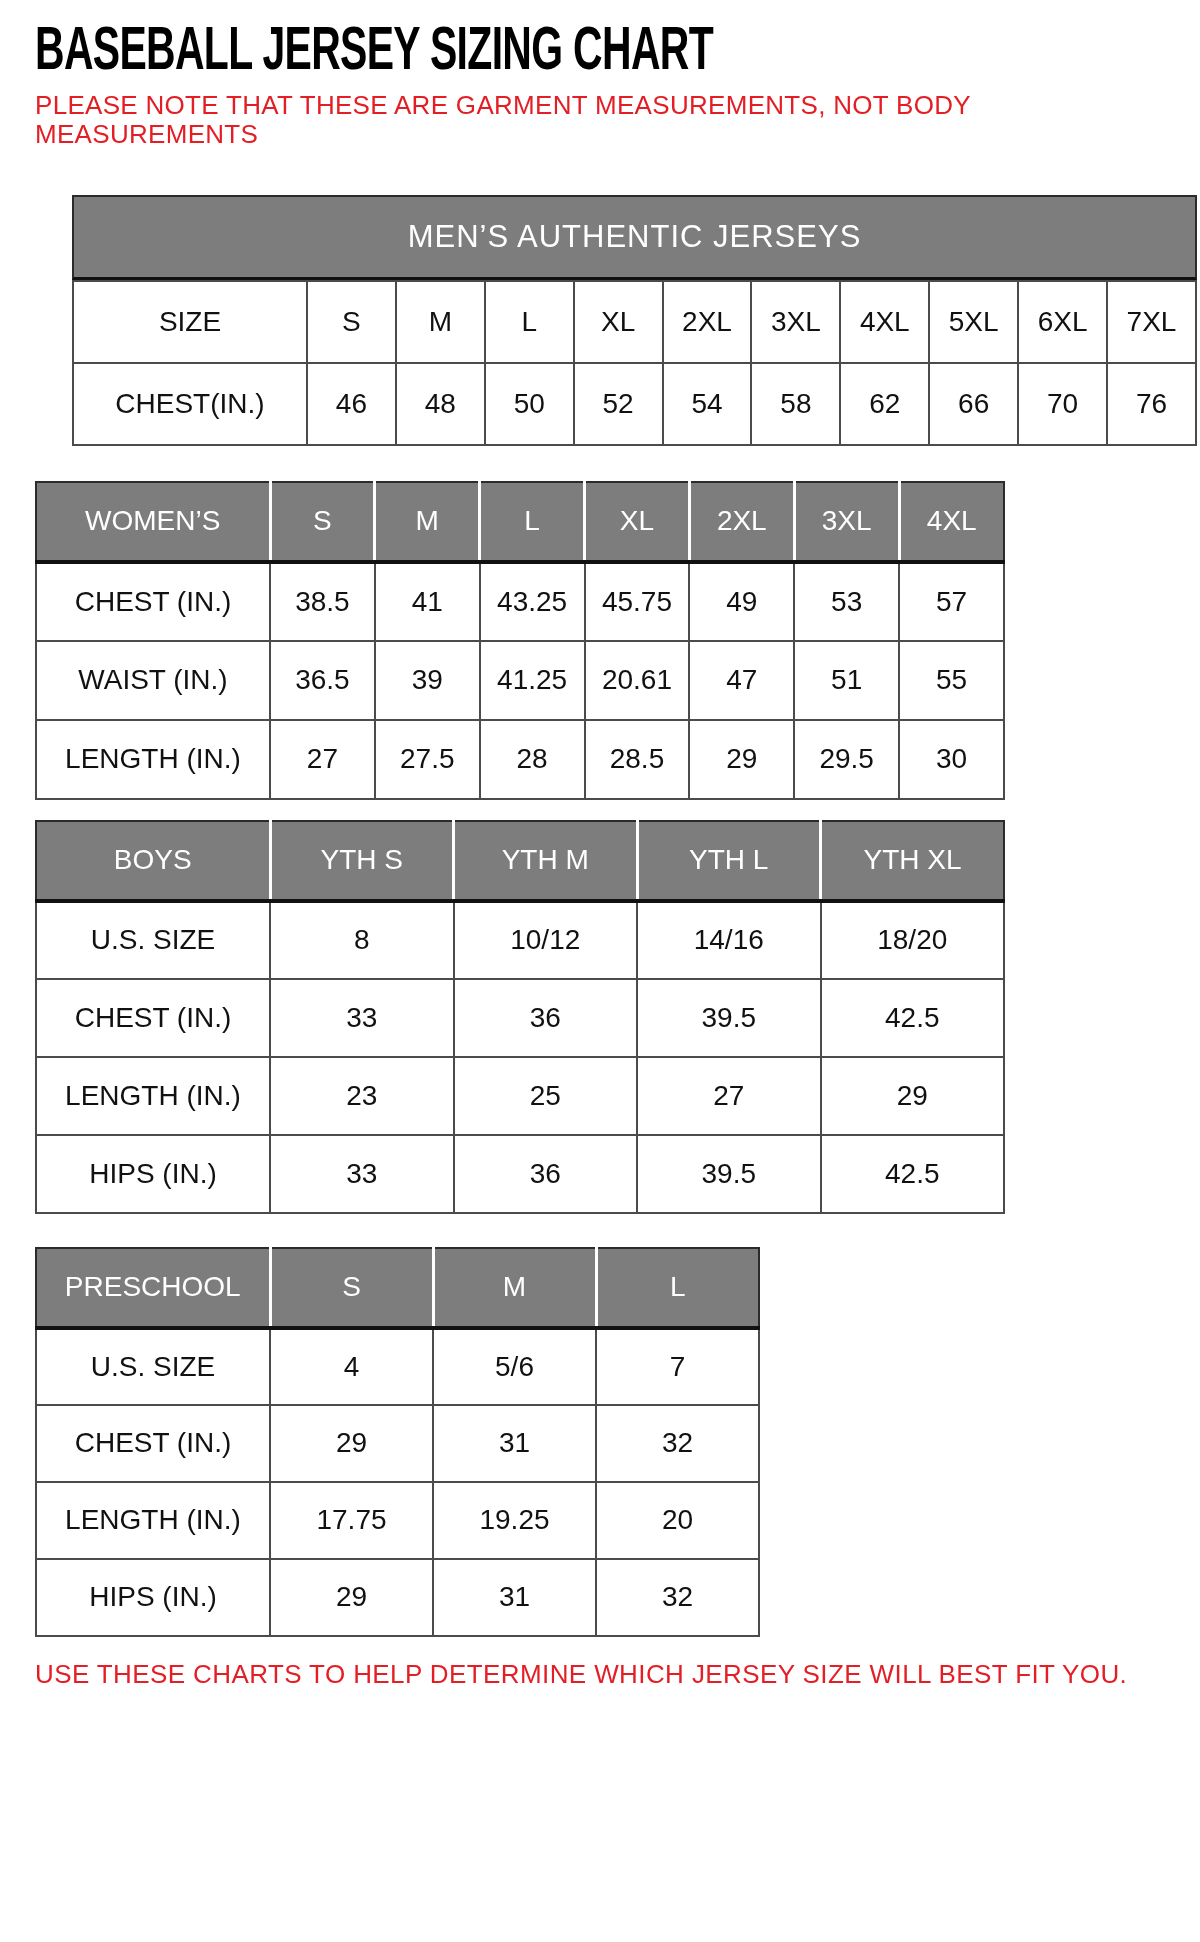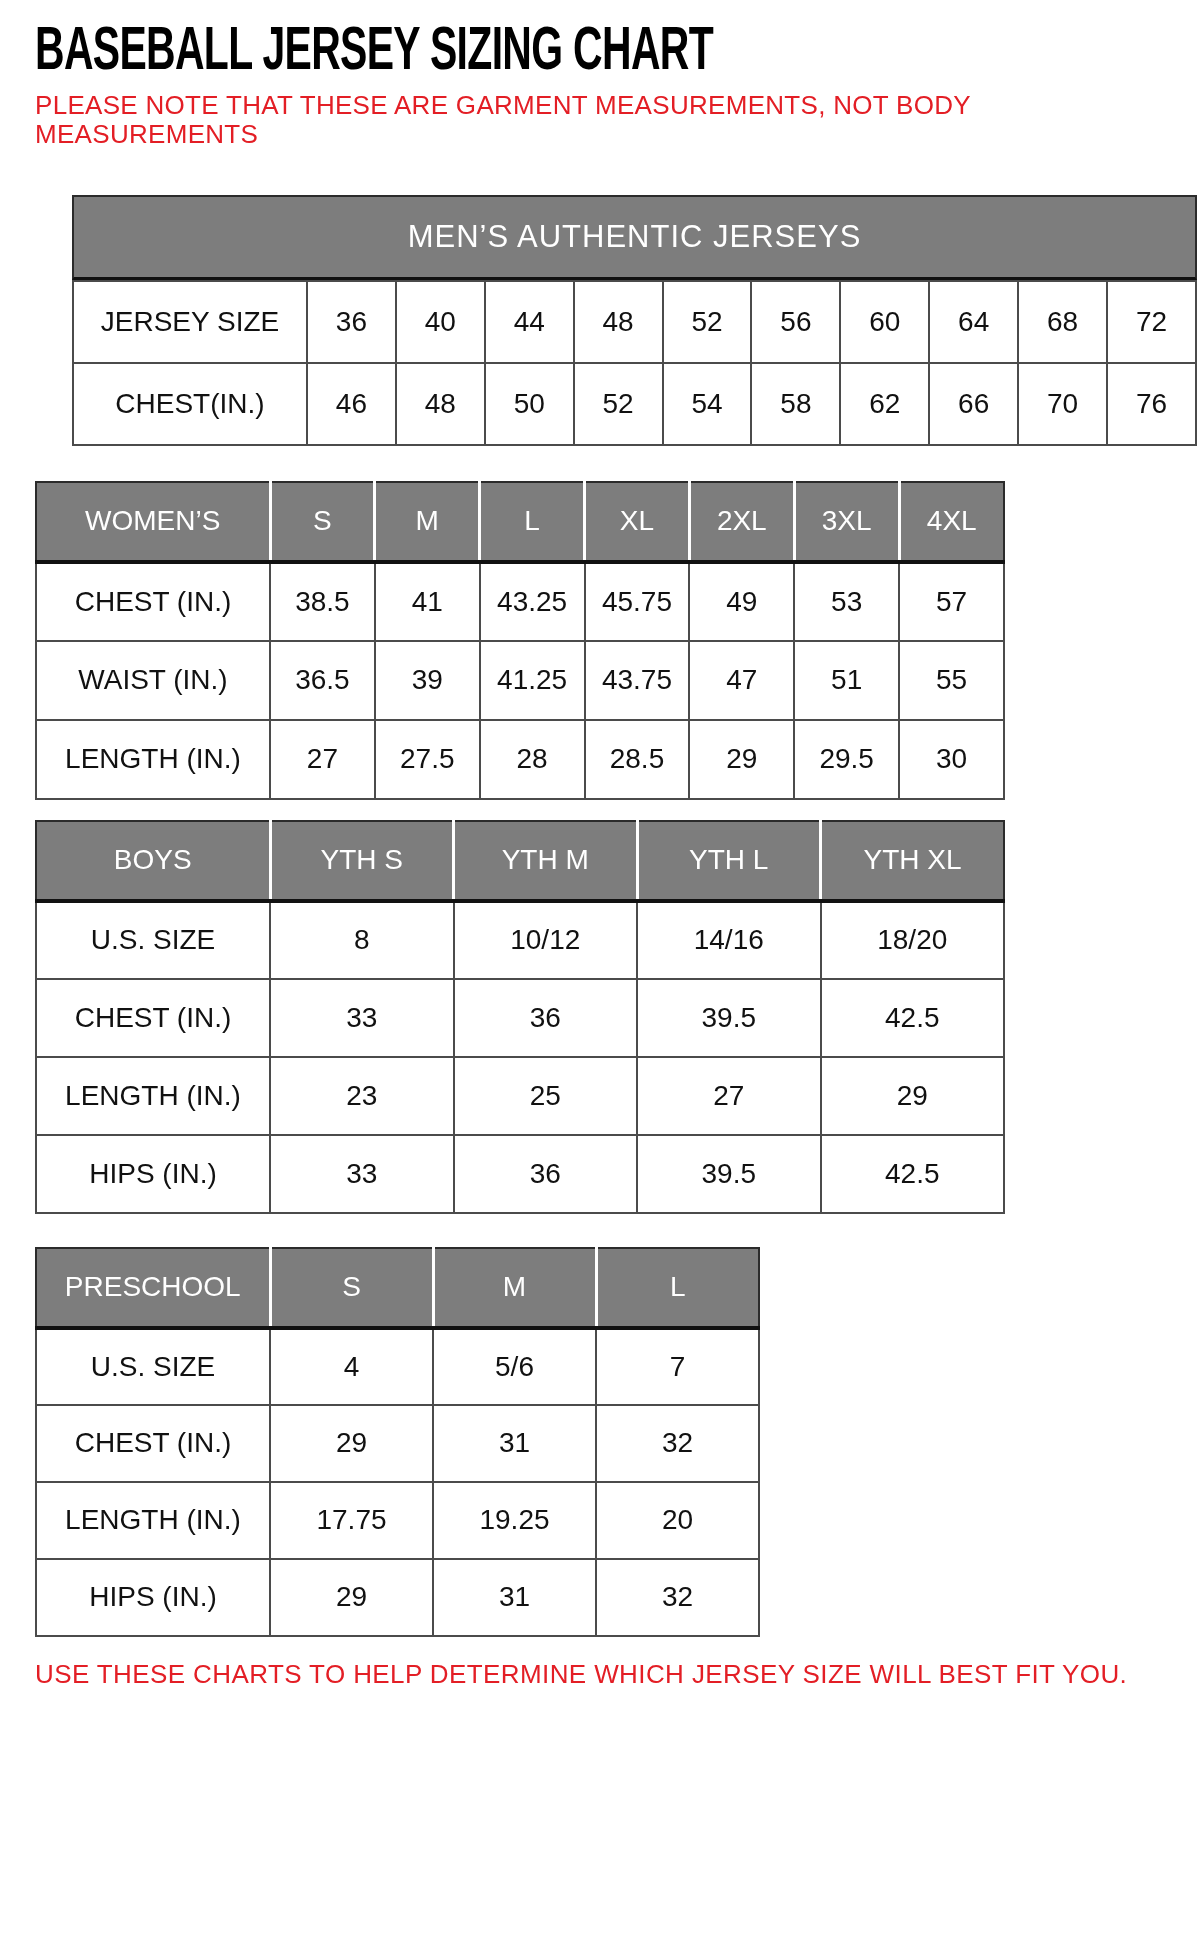--- a/index.html
+++ b/index.html
@@ -93,31 +93,31 @@
           <col>
           <col>
           <col>
           <col>
           <col>
           <col>
           <col>
         </colgroup>
         <tbody>
           <tr>
-            <th class="label">JERSEY SIZE</th>
-            <td>36</td>
-            <td>40</td>
-            <td>44</td>
-            <td>48</td>
-            <td>52</td>
-            <td>56</td>
-            <td>60</td>
-            <td>64</td>
-            <td>68</td>
-            <td>72</td>
+            <th class="label">SIZE</th>
+            <td>S</td>
+            <td>M</td>
+            <td>L</td>
+            <td>XL</td>
+            <td>2XL</td>
+            <td>3XL</td>
+            <td>4XL</td>
+            <td>5XL</td>
+            <td>6XL</td>
+            <td>7XL</td>
           </tr>
           <tr>
             <th class="label">CHEST(IN.)</th>
             <td>46</td>
             <td>48</td>
             <td>50</td>
             <td>52</td>
             <td>54</td>
             <td>58</td>
             <td>62</td>
@@ -161,21 +161,21 @@
             <td>45.75</td>
             <td>49</td>
             <td>53</td>
             <td>57</td>
           </tr>
           <tr>
             <th class="label">WAIST (IN.)</th>
             <td>36.5</td>
             <td>39</td>
             <td>41.25</td>
-            <td>43.75</td>
+            <td>20.61</td>
             <td>47</td>
             <td>51</td>
             <td>55</td>
           </tr>
           <tr>
             <th class="label">LENGTH (IN.)</th>
             <td>27</td>
             <td>27.5</td>
             <td>28</td>
             <td>28.5</td>

